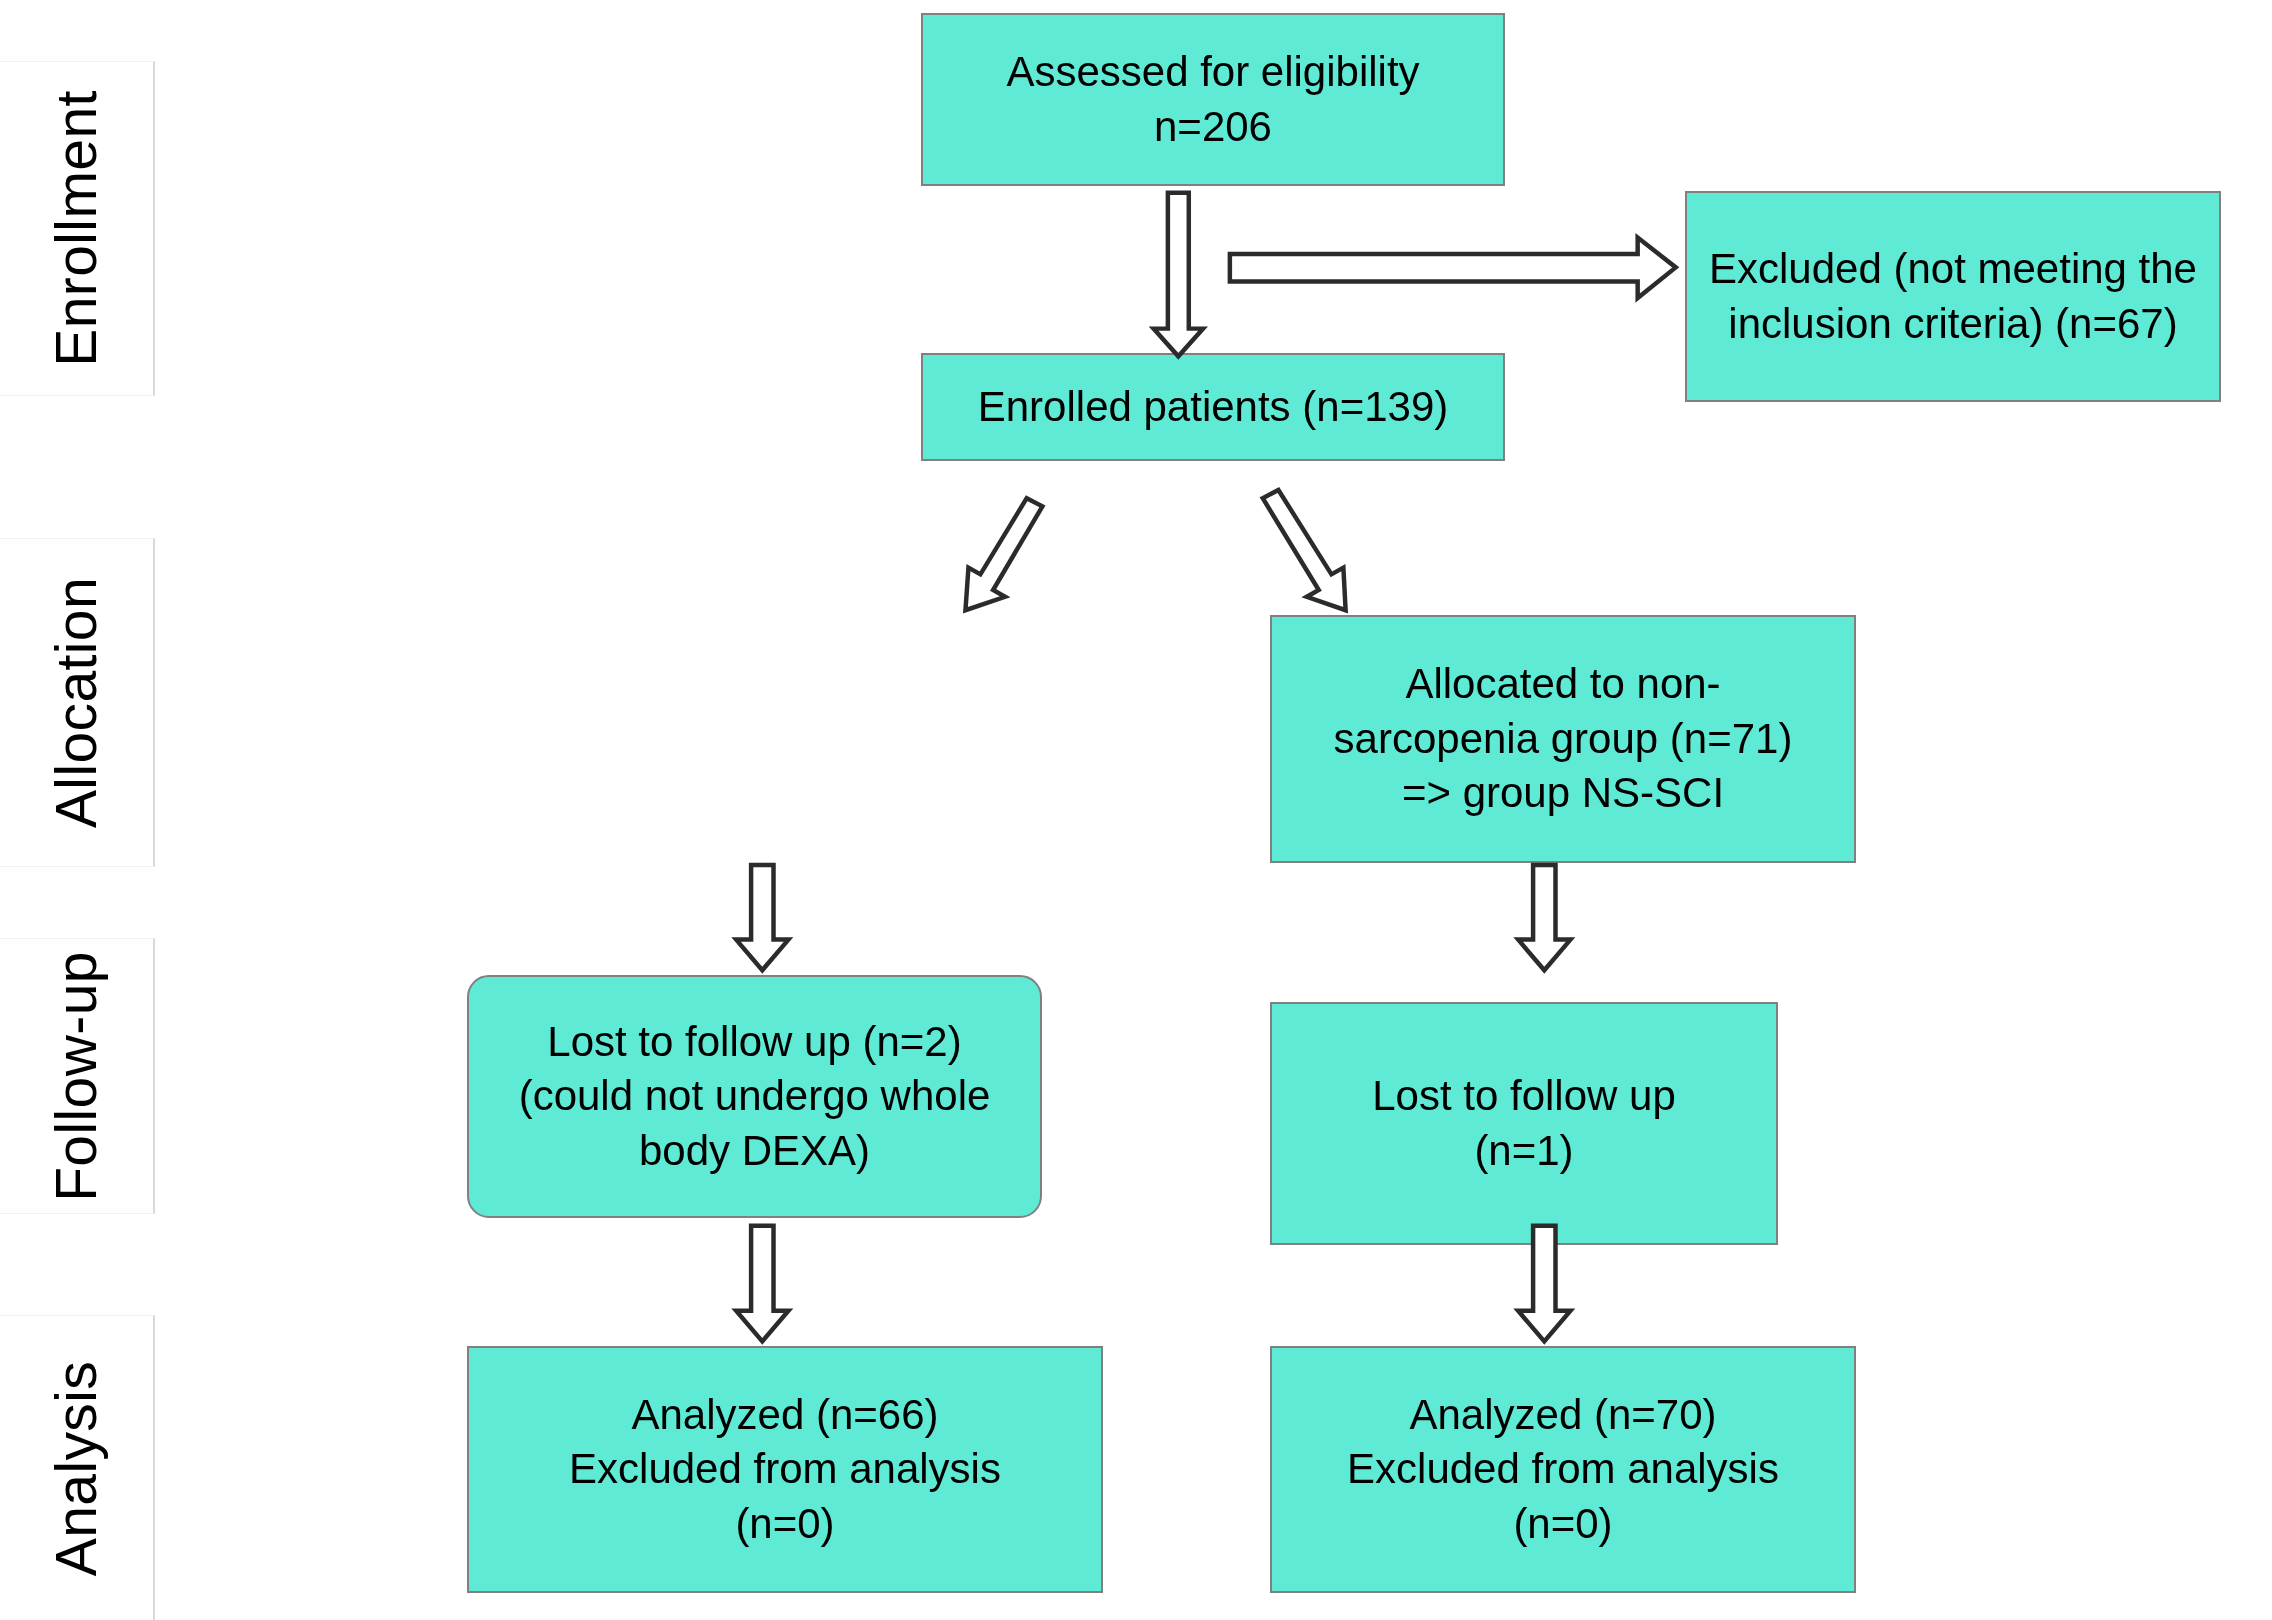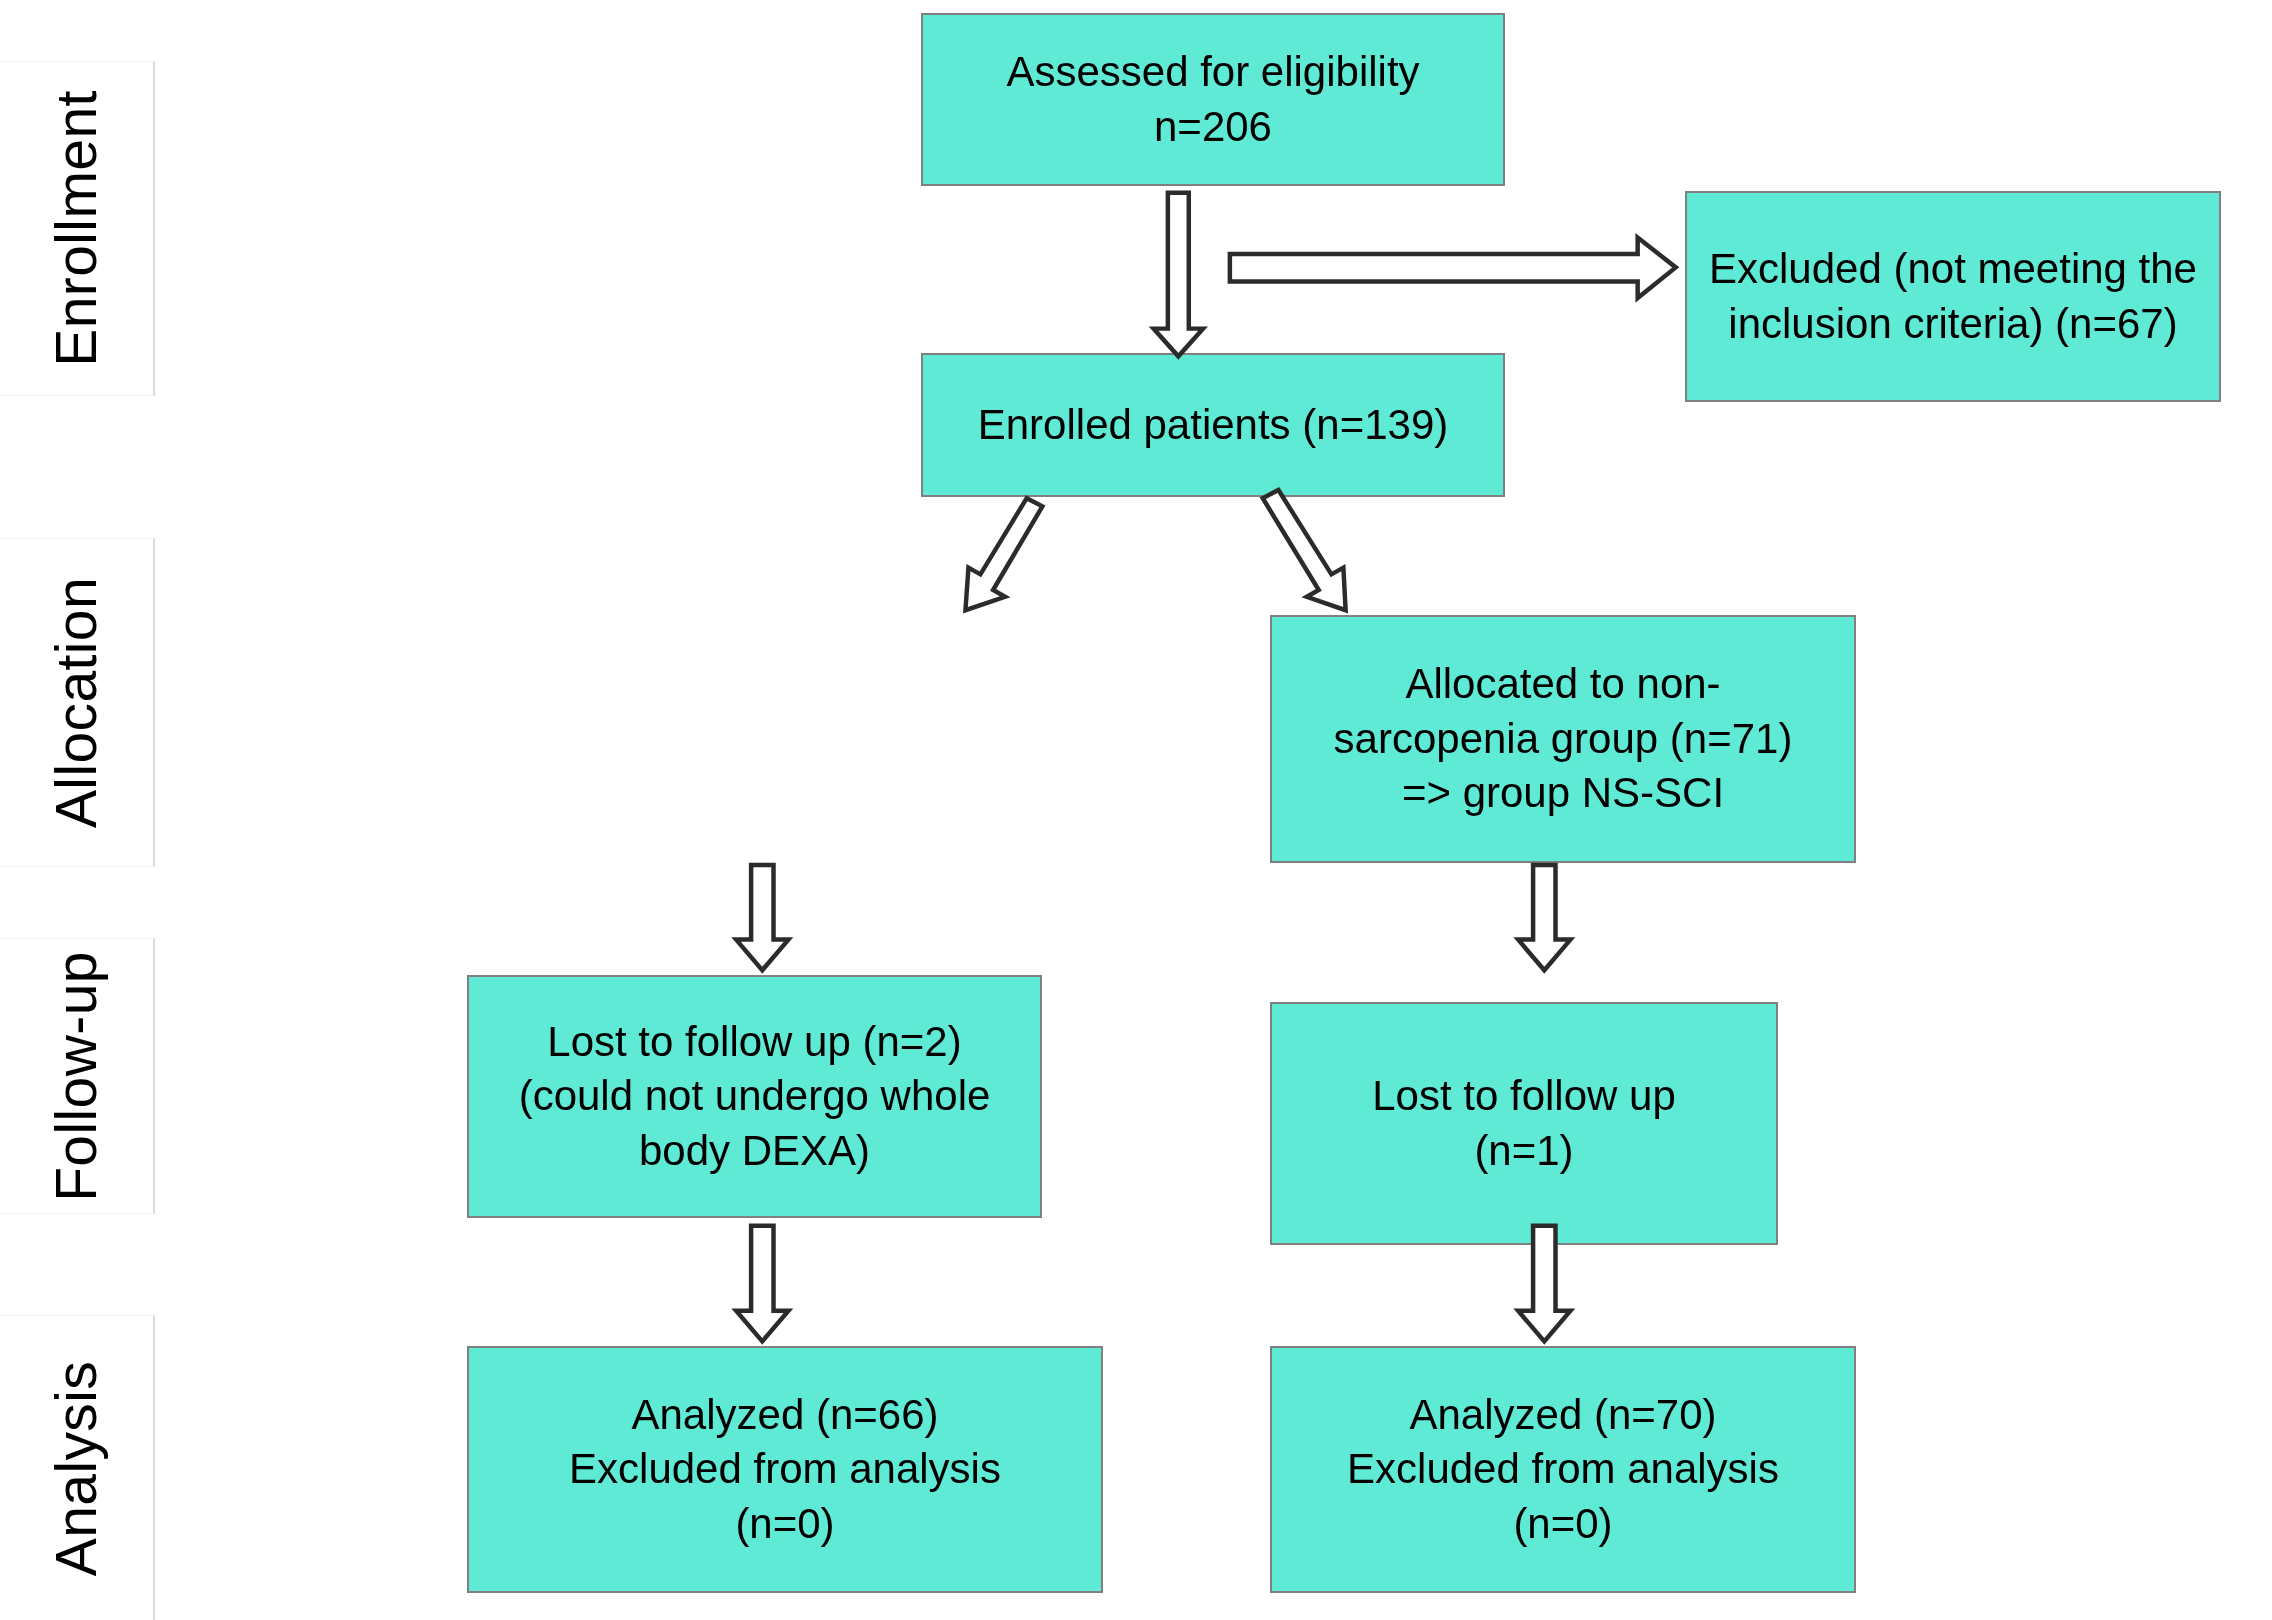--- a/index.html
+++ b/index.html
@@ -105,32 +105,32 @@
   <div class="node" style="left:921px; top:13.4px; width:584px; height:173px;">
     <span class="ntext">Assessed for eligibility
 n=206</span>
   </div>
 
   <div class="node" style="left:1685px; top:191px; width:536px; height:211px;">
     <span class="ntext">Excluded (not meeting the
 inclusion criteria) (n=67)</span>
   </div>
 
-  <div class="node" style="left:921px; top:353px; width:584px; height:144px;">
+  <div class="node" style="left:921px; top:353px; width:584px; height:108px;">
     <span class="ntext">Enrolled patients (n=139)</span>
   </div>
 
 
   <div class="node" style="left:1270px; top:615px; width:586px; height:248px;">
     <span class="ntext">Allocated to non-
 sarcopenia group (n=71)
 =&gt; group NS-SCI</span>
   </div>
 
-  <div class="node" style="left:467px; top:975px; width:575px; height:243px;">
+  <div class="node" style="left:467px; top:975px; width:575px; height:243px;border-radius:22px;">
     <span class="ntext">Lost to follow up (n=2)
 (could not undergo whole
 body DEXA)</span>
   </div>
 
   <div class="node" style="left:1270px; top:1002px; width:508px; height:243px;">
     <span class="ntext">Lost to follow up
 (n=1)</span>
   </div>
 

